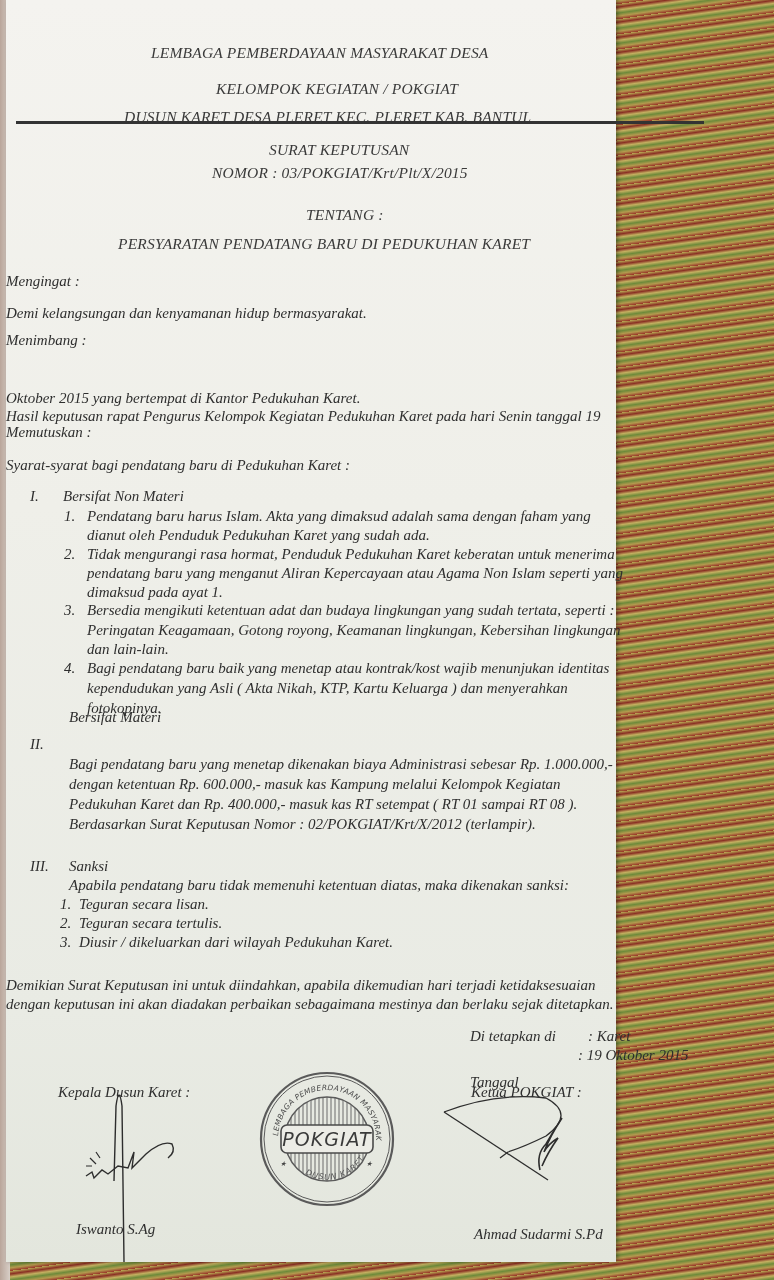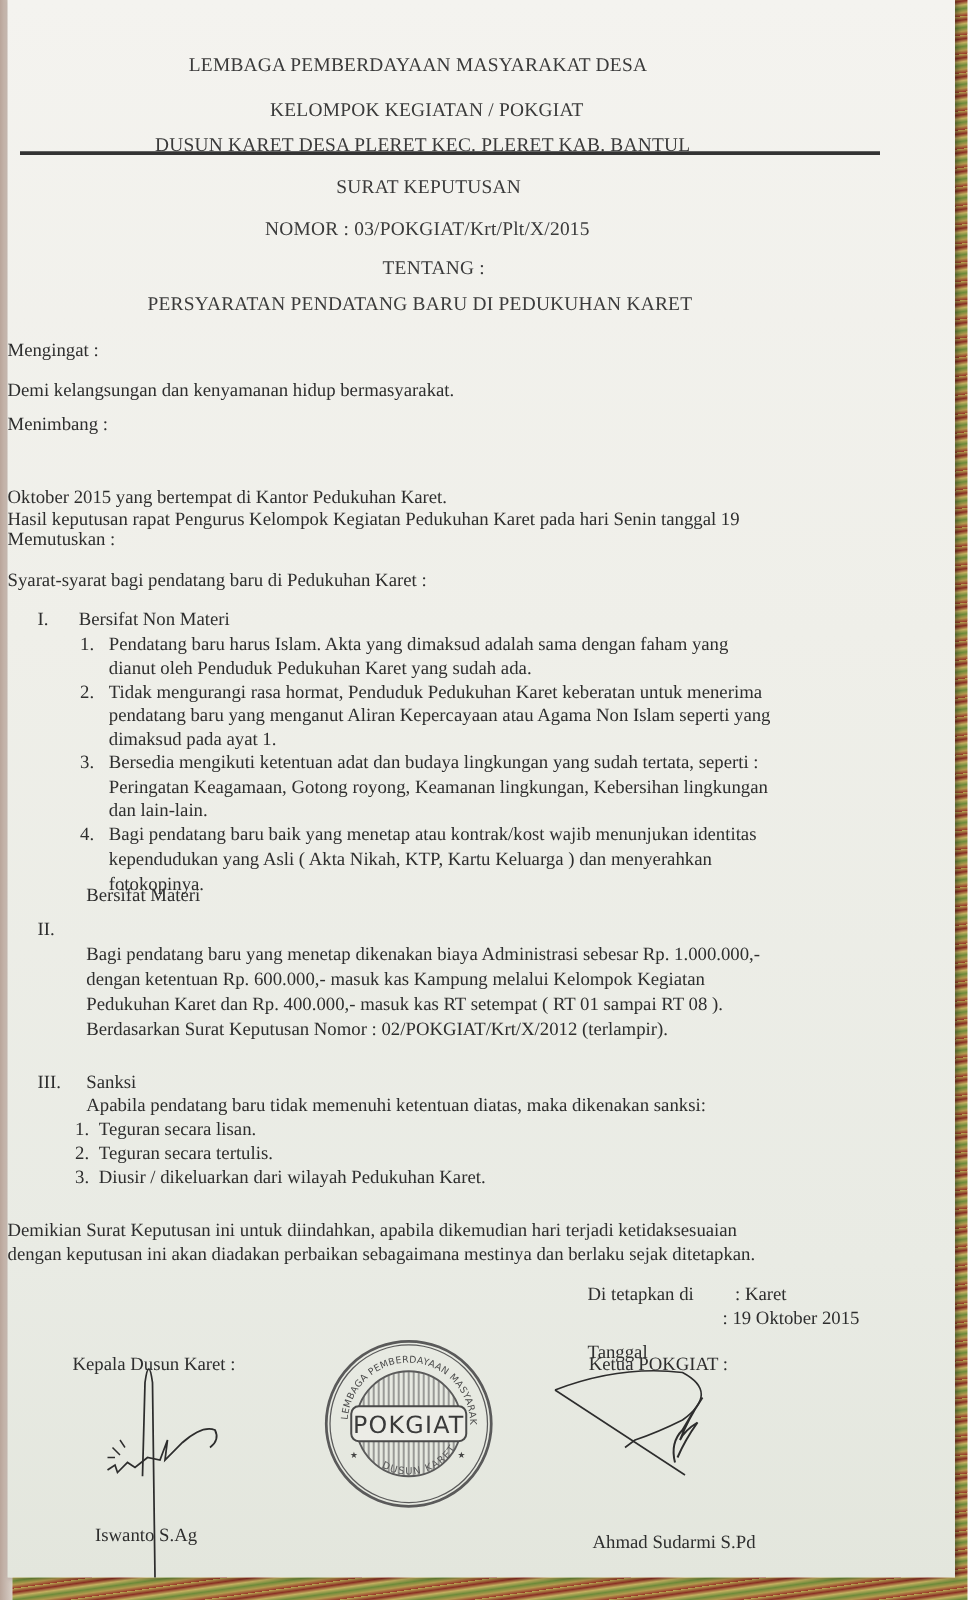--- a/index.html
+++ b/index.html
@@ -6,25 +6,26 @@
     body {
       width: 774px; height: 1280px; overflow: hidden; position: relative;
       background: repeating-linear-gradient(172deg, #b8a552 0px, #8a2f24 3px, #c4b060 6px, #6d8a3a 9px, #b39a4e 12px, #9a3a2a 15px);
       font-family: "Liberation Serif", serif;
     }
     .finger {
       position: absolute; left: 0; top: 0; width: 10px; height: 1280px;
       background: linear-gradient(90deg, #b9a59a, #d8cfc7);
     }
     .paper {
-      position: absolute; left: 6px; top: 0; width: 758px; height: 1262px;
+      position: absolute; left: 6px; top: 0; width: 610px; height: 1262px;
       background: linear-gradient(180deg, #f4f3ef 0%, #efefe9 40%, #e9ebe4 80%, #e3e6dd 100%);
       box-shadow: 2px 0 4px rgba(0,0,0,0.35);
       color: #2b2b2b;
       transform-origin: top left;
+      font-style: italic;
     }
     .abs { position: absolute; white-space: nowrap; }
     .hdr { font-size: 15.5px; letter-spacing: 0.2px; color: #3a3a3a; }
     .rule { position: absolute; left: 10px; top: 121px; width: 688px; height: 3px; background: #333; }
     .txt { font-size: 15px; color: #2e2e2e; }
     .stamp {
       position: absolute; left: 252px; top: 1070px; width: 138px; height: 138px;
     }
     .sig { position: absolute; }
   </style>
@@ -34,21 +35,21 @@
 <div class="finger"></div>
 
 <div class="paper">
 
   <div class="abs hdr" style="left:145px; top:44px;">LEMBAGA PEMBERDAYAAN MASYARAKAT DESA</div>
   <div class="abs hdr" style="left:210px; top:80px;">KELOMPOK KEGIATAN / POKGIAT</div>
   <div class="abs hdr" style="left:118px; top:108px;text-align:right;">DUSUN KARET DESA PLERET KEC. PLERET KAB. BANTUL</div>
   <div class="rule"></div>
 
   <div class="abs hdr" style="left:263px; top:141px;">SURAT KEPUTUSAN</div>
-  <div class="abs hdr" style="left:206px; top:175px;">NOMOR : 03/POKGIAT/Krt/Plt/X/2015</div>
+  <div class="abs hdr" style="left:206px; top:164px;">NOMOR : 03/POKGIAT/Krt/Plt/X/2015</div>
   <div class="abs hdr" style="left:300px; top:206px;">TENTANG :</div>
   <div class="abs hdr" style="left:112px; top:235px;">PERSYARATAN PENDATANG BARU DI PEDUKUHAN KARET</div>
 
   <div class="abs txt" style="left:0px; top:273px;">Mengingat :</div>
   <div class="abs txt" style="left:0px; top:305px;">Demi kelangsungan dan kenyamanan hidup bermasyarakat.</div>
   <div class="abs txt" style="left:0px; top:332px;">Menimbang :</div>
   <div class="abs txt" style="left:0px; top:370px; width:690px; text-align:justify;margin-top:38px;">Hasil keputusan rapat Pengurus Kelompok Kegiatan Pedukuhan Karet pada hari Senin tanggal 19</div>
   <div class="abs txt" style="left:0px; top:390px;">Oktober 2015 yang bertempat di Kantor Pedukuhan Karet.</div>
   <div class="abs txt" style="left:0px; top:424px;">Memutuskan :</div>
   <div class="abs txt" style="left:0px; top:457px;">Syarat-syarat bagi pendatang baru di Pedukuhan Karet :</div>

